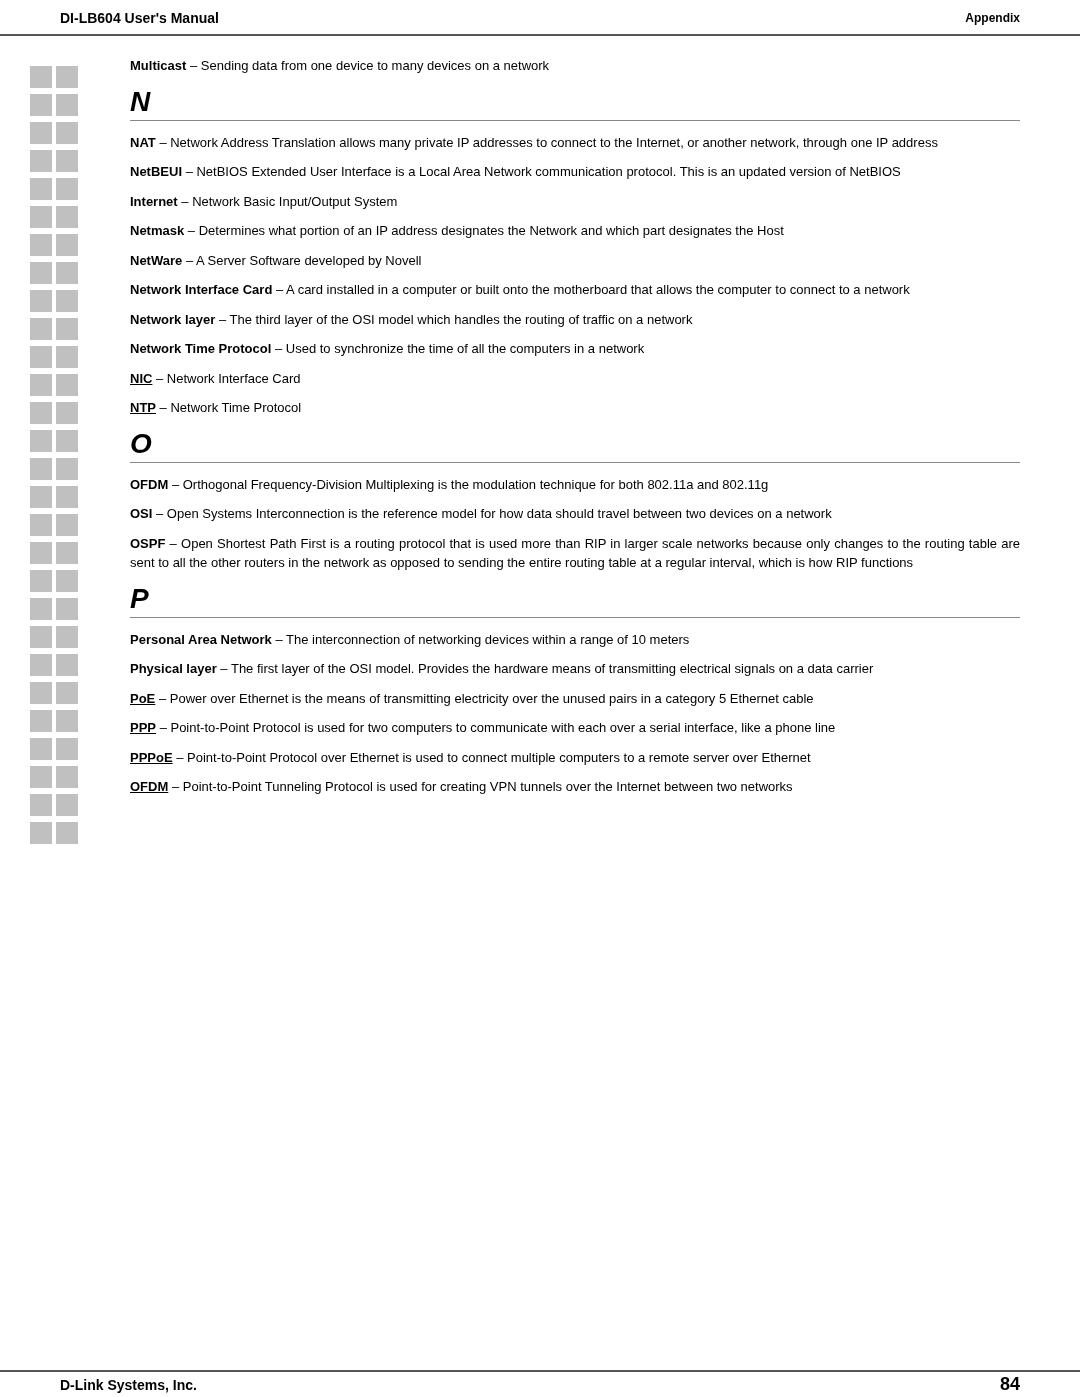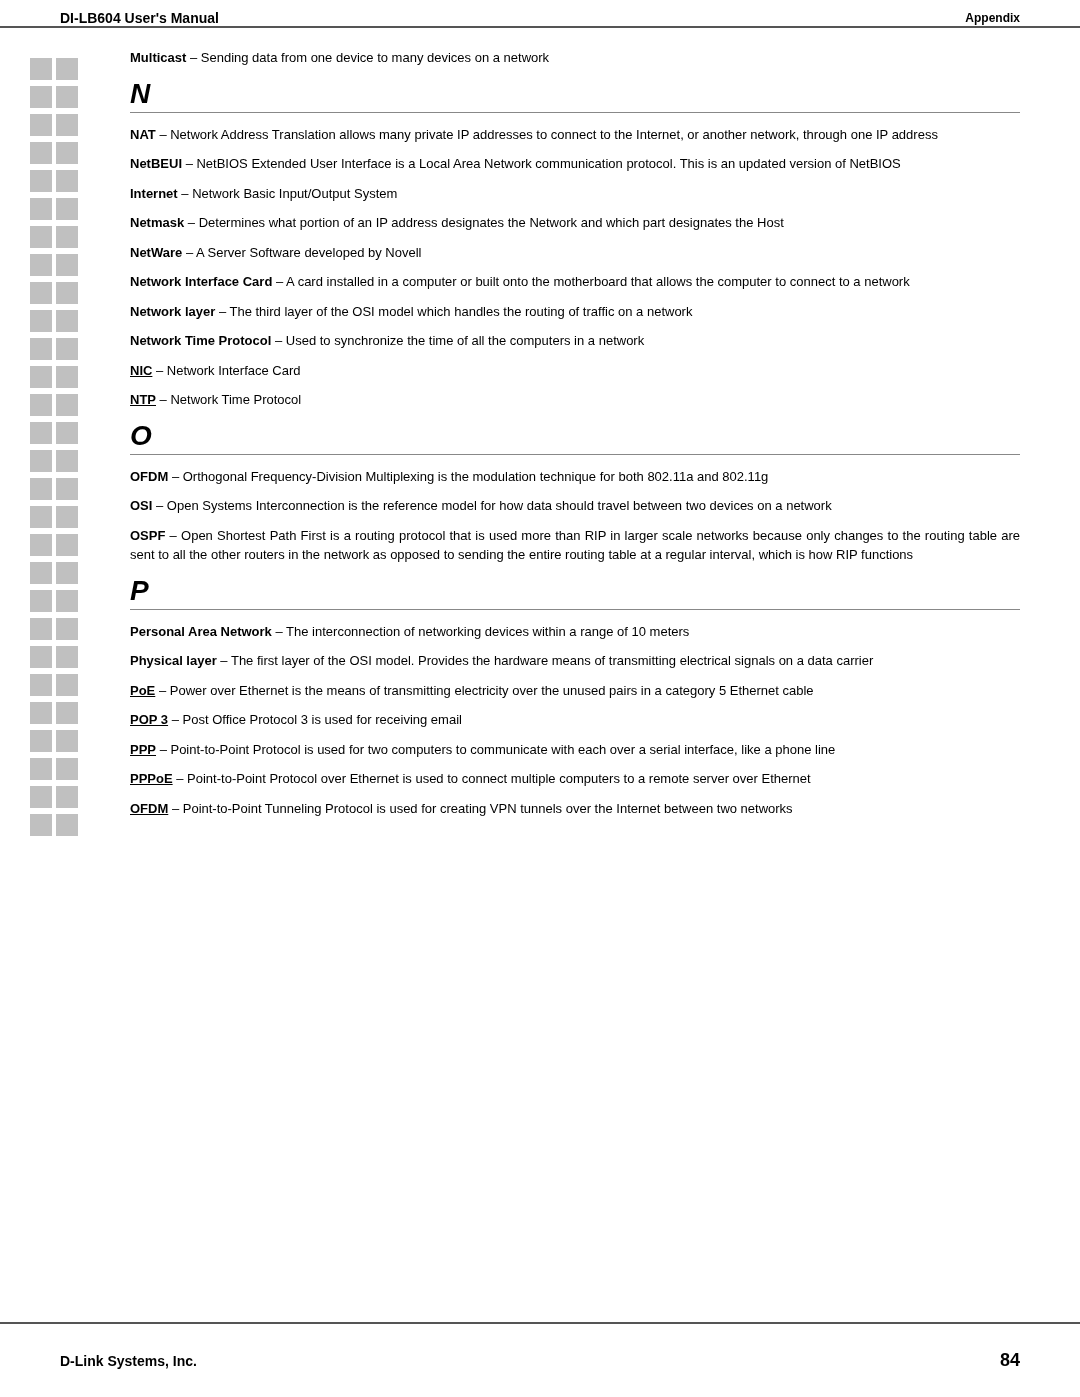--- a/index.html
+++ b/index.html
@@ -11,42 +11,42 @@
       width: 1080px;
       min-height: 1397px;
       position: relative;
     }
 
     
     .header {
       display: flex;
       justify-content: space-between;
       align-items: center;
-      padding: 10px 60px 0 60px;
+      padding: 10px 60px 8px 60px;
       border-bottom: 2px solid #555;
     }
     .header-left {
       font-size: 14px;
       font-weight: bold;
     }
     .header-right {
       font-size: 12px;
       font-weight: bold;
     }
 
     
     .footer {
       position: absolute;
       bottom: 0;
       left: 0;
       right: 0;
       display: flex;
       justify-content: space-between;
       align-items: center;
-      padding: 26px 60px;
+      padding: 2px 60px;
       border-top: 2px solid #555;
       background: #fff;
     }
     .footer-left {
       font-size: 14px;
       font-weight: bold;
     }
     .footer-right {
       font-size: 18px;
       font-weight: bold;
@@ -299,23 +299,20 @@
         <div class="term-block">
           <p><b>Personal Area Network</b> – The interconnection of networking devices within a range of 10 meters</p>
         </div>
         <div class="term-block">
           <p><b>Physical layer</b> – The first layer of the OSI model.  Provides the hardware means of transmitting electrical signals on a data carrier</p>
         </div>
         <div class="term-block">
           <p><b><u>PoE</u></b> – Power over Ethernet is the means of transmitting electricity over the unused pairs in a category 5 Ethernet cable</p>
         </div>
         <div class="term-block">
-          <p><b><u>POP 3</u></b> – Post Office Protocol 3 is used for receiving email</p>
-        </div>
-        <div class="term-block">
           <p><b><u>PPP</u></b> – Point-to-Point Protocol is used for two computers to communicate with each over a serial interface, like a phone line</p>
         </div>
         <div class="term-block">
           <p><b><u>PPPoE</u></b> – Point-to-Point Protocol over Ethernet is used to connect multiple computers to a remote server over Ethernet</p>
         </div>
         <div class="term-block">
           <p><b><u>OFDM</u></b> – Point-to-Point Tunneling Protocol is used for creating VPN tunnels over the Internet between two networks</p>
         </div>
       </div>
   </div>

